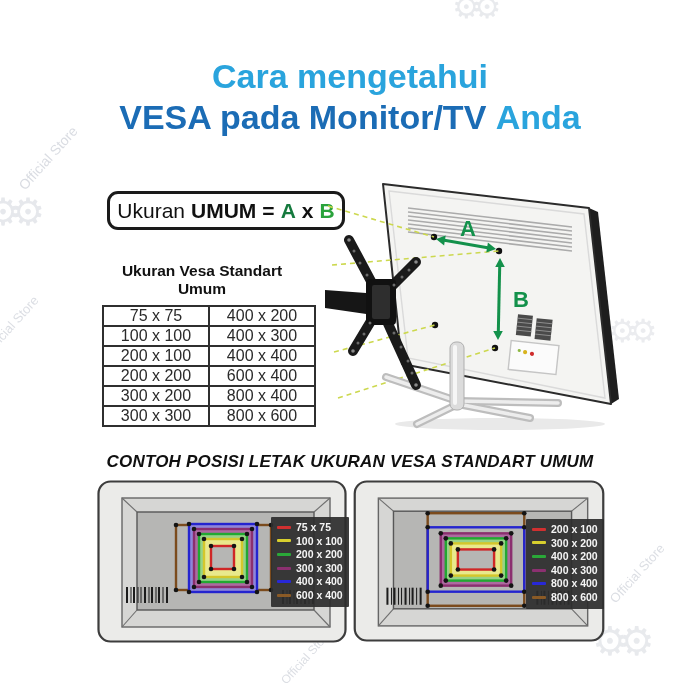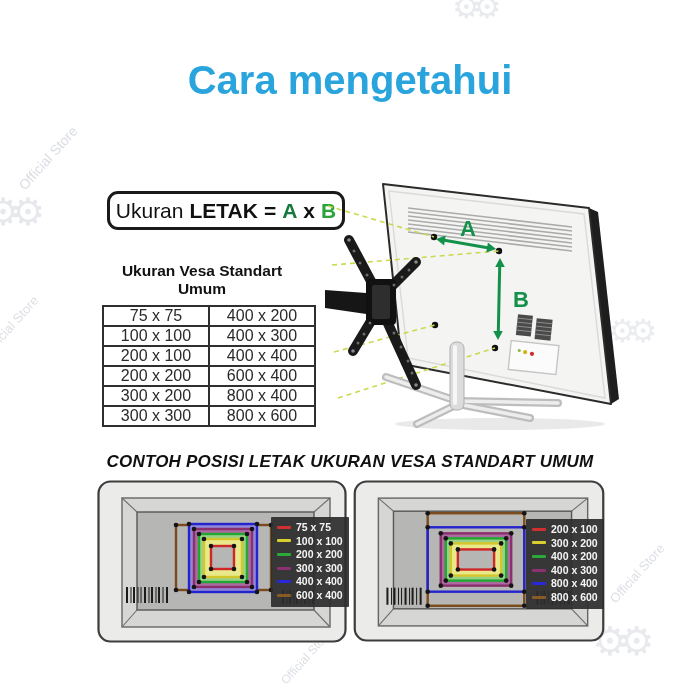--- a/index.html
+++ b/index.html
@@ -11,21 +11,21 @@
   .wm1{left:8px;top:150px;font-size:14px;opacity:.85;}
   .wm2{left:-14px;top:190px;font-size:38px;letter-spacing:-9px;opacity:.55;}
   .wm3{left:452px;top:-12px;font-size:32px;letter-spacing:-8px;opacity:.5;}
   .wm4{left:600px;top:566px;font-size:13px;opacity:.8;}
   .wm5{left:592px;top:618px;font-size:40px;letter-spacing:-9px;opacity:.5;}
   .wm6{left:272px;top:650px;font-size:12px;opacity:.8;}
   .wm7{left:-26px;top:318px;font-size:13px;opacity:.8;}
   .wm8{left:608px;top:312px;font-size:32px;letter-spacing:-8px;opacity:.45;}
   
   .title{position:absolute;top:56px;left:0;width:700px;text-align:center;
-         font-weight:bold;font-size:40px;line-height:1.22;}
+         font-weight:bold;font-size:34px;line-height:1.22;}
   .t-light{color:#2aa4dd;}
   .t-dark{color:#1b6cb5;}
   
   .formula{position:absolute;left:107px;top:191px;width:232px;height:33px;
            border:3px solid #1a1a1a;border-radius:11px;background:#fff;
            display:flex;align-items:center;justify-content:center;gap:6px;
            font-size:21px;color:#111;}
   .f-reg{font-weight:normal;}
   .f-bold{font-weight:bold;}
   .f-a{font-weight:bold;color:#157a3e;}
@@ -61,25 +61,26 @@
   <span class="wm wm2">⚙⚙</span>
   <span class="wm wm3">⚙⚙</span>
   <span class="wm wm-rot wm4">Official Store</span>
   <span class="wm wm5">⚙⚙</span>
   <span class="wm wm-rot wm6">Official Store</span>
   <span class="wm wm-rot wm7">Official Store</span>
   <span class="wm wm8">⚙⚙</span>
 
   <div class="title">
     <div class="t-light">Cara mengetahui</div>
+    <div><span class="t-dark">VESA pada Monitor/TV</span><span>&nbsp;</span><span class="t-light">Anda</span></div>
   </div>
 
   <div class="formula">
     <span class="f-reg">Ukuran</span>
-    <span class="f-bold">LETAK</span>
+    <span class="f-bold">UMUM</span>
     <span class="f-bold">=</span>
     <span class="f-a">A</span>
     <span class="f-bold">x</span>
     <span class="f-b">B</span>
   </div>
 
   <div class="tblwrap">
     <div class="tbl-title">Ukuran Vesa Standart Umum</div>
     <table class="vesa">
       <tbody>

